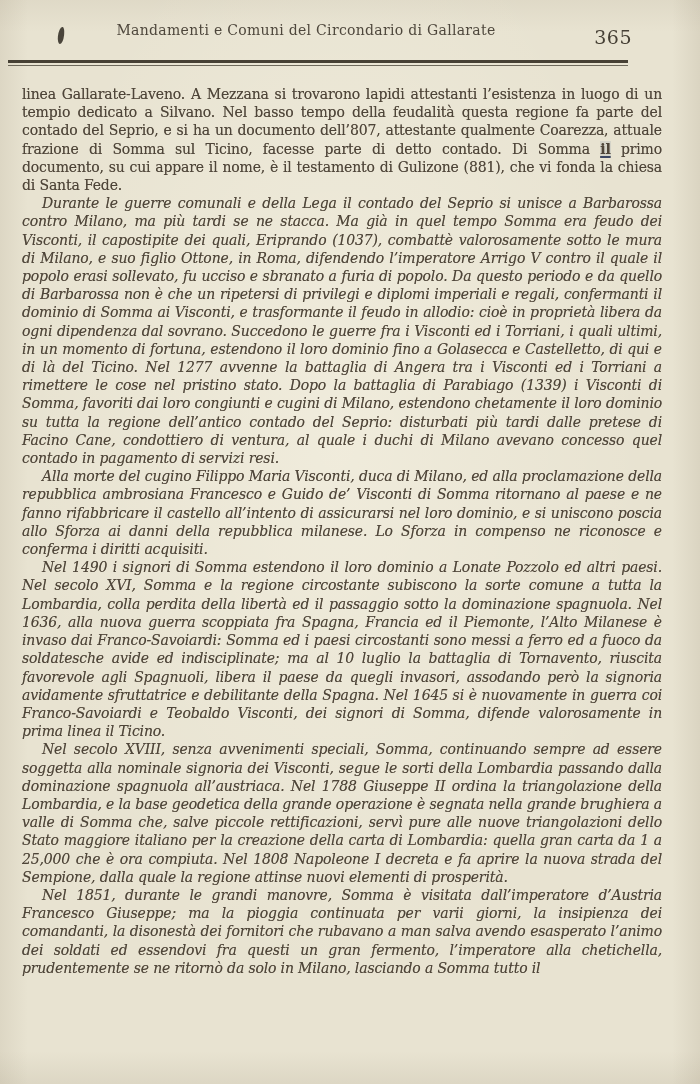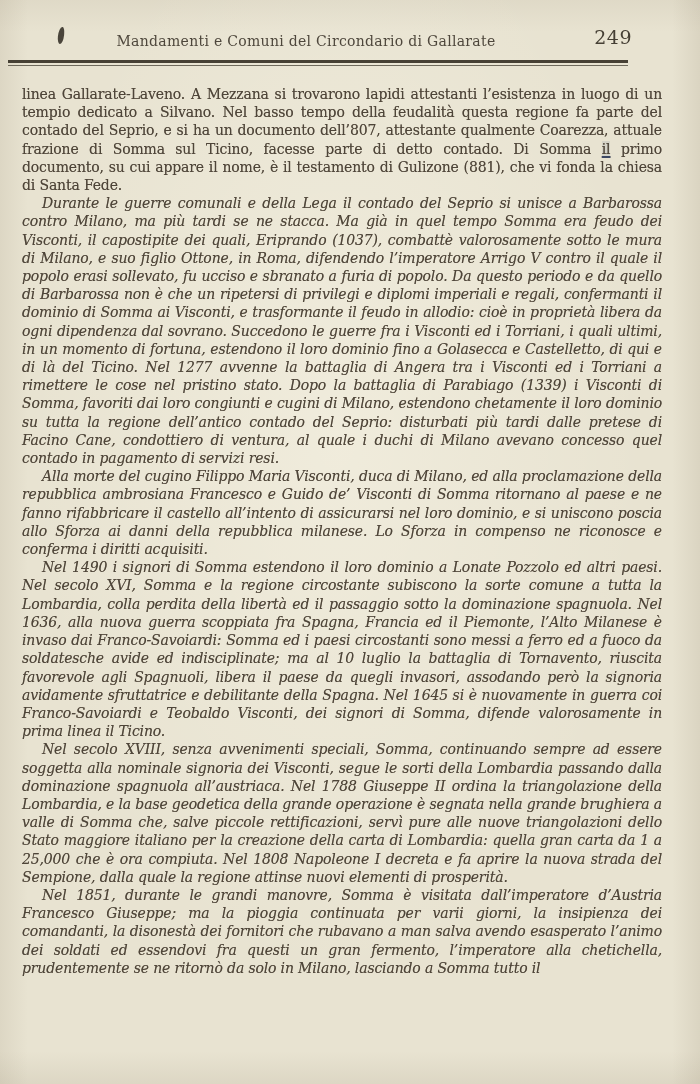--- a/index.html
+++ b/index.html
@@ -22,21 +22,21 @@
     position: absolute;
     left: 58px; top: 27px;
     width: 6px; height: 17px;
     background: #2e2921;
     border-radius: 60% 40% 55% 45%;
     transform: rotate(6deg);
     opacity: 0.85;
   }
   .header-title {
     position: absolute;
-    top: 33px; left: 0; right: 88px;
+    top: 22px; left: 0; right: 88px;
     text-align: center;
     font-size: 14px;
     letter-spacing: 0.3px;
     color: #4e473c;
   }
   .page-number {
     position: absolute;
     top: 26px; right: 68px;
     font-size: 19px;
     letter-spacing: 0.5px;
@@ -61,32 +61,33 @@
     text-shadow: 0 0 0.5px rgba(80,68,52,0.55);
   }
   .para { margin: 0; }
   .para.indent { text-indent: 20px; font-style: italic; }
   .marked-word {
     text-decoration: underline;
     text-decoration-color: #3c4763;
     text-decoration-thickness: 2px;
     text-underline-offset: 2px;
     background: rgba(92,110,150,0.14);
+    font-weight: bold;
   }
 </style>
 </head>
 <body>
 
 <div class="page">
 
   <div class="ink-speck"></div>
 
   <div class="header-title">Mandamenti e Comuni del Circondario di Gallarate</div>
 
-  <div class="page-number">249</div>
+  <div class="page-number">365</div>
 
   <div class="rule-group">
     <div class="rule-thick"></div>
     <div class="rule-thin"></div>
   </div>
 
   <main class="body-text">
 
     <p class="para"><span>linea Gallarate-Laveno. A Mezzana si trovarono lapidi attestanti l’esistenza in luogo di un tempio dedicato a Silvano. Nel basso tempo della feudalità questa regione fa parte del contado del Seprio, e si ha un documento dell’807, attestante qualmente Coarezza, attuale frazione di Somma sul Ticino, facesse parte di detto contado. Di Somma </span><span class="marked-word">il</span><span> primo documento, su cui appare il nome, è il testamento di Gulizone (881), che vi fonda la chiesa di Santa Fede.</span></p>
 

